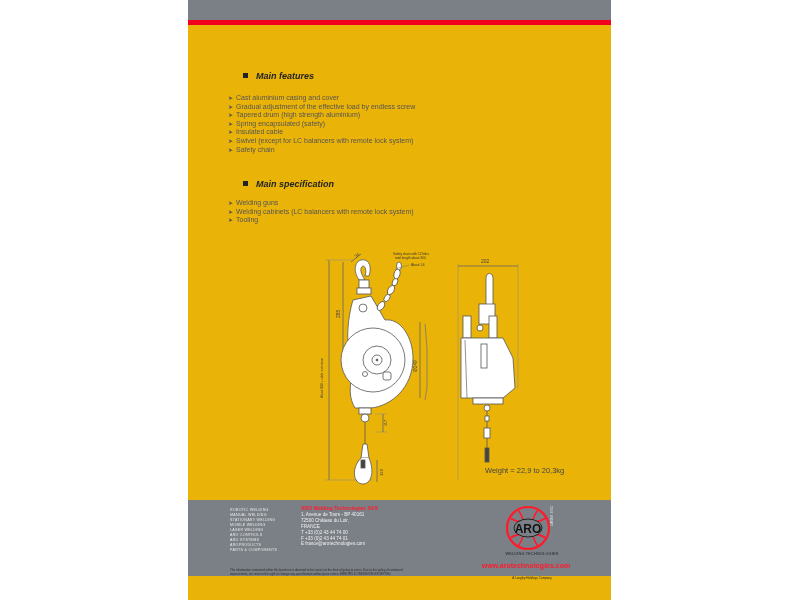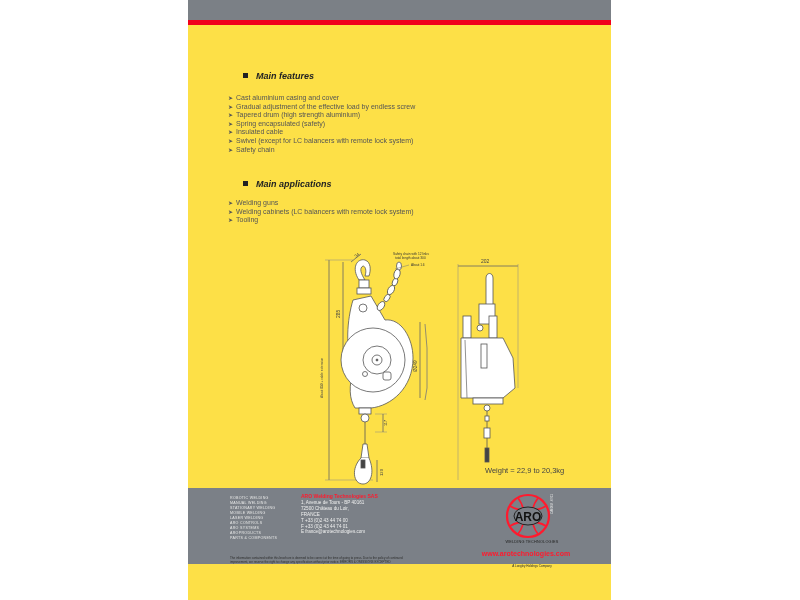--- a/index.html
+++ b/index.html
@@ -1,21 +1,21 @@
 <!DOCTYPE html>
 <html><head>
 <meta charset="utf-8">
 <style>
   html, body { margin: 0; padding: 0; }
   body {
     width: 800px; height: 600px; background: #ffffff; position: relative; overflow: hidden;
     font-family: "Liberation Sans", sans-serif;
   }
   .page {
-    position: absolute; left: 188px; top: 0; width: 423px; height: 600px; background: #fde047;
+    position: absolute; left: 188px; top: 0; width: 423px; height: 600px; background: #eab308;
   }
   .top-band { position: absolute; left: 0; top: 0; width: 423px; height: 20px; background: #7b8086; }
   .top-red { position: absolute; left: 0; top: 20px; width: 423px; height: 5px; background: #f0001c; }
 
   .section-title {
     position: absolute; left: 55px; font-size: 9px; font-weight: bold; font-style: italic; color: #222;
   }
   .section-title .sq {
     display: inline-block; width: 5px; height: 5px; background: #222; margin-right: 8px; vertical-align: 1px;
   }
@@ -25,21 +25,21 @@
   }
   .feature-list li { white-space: nowrap; }
   .feature-list li .arrow { display: inline-block; width: 8px; color: #555; font-size: 6px; }
 
   .drawing { position: absolute; left: 125px; top: 248px; width: 280px; height: 252px; }
   .weight-text {
     position: absolute; left: 297px; top: 466px; font-size: 7.5px; color: #444; white-space: nowrap;
   }
 
   .footer {
-    position: absolute; left: 0; top: 488px; width: 423px; height: 76px; background: #7b8087;
+    position: absolute; left: 0; top: 500px; width: 423px; height: 76px; background: #7b8087;
   }
   .divisions {
     position: absolute; left: 42px; top: 8px; margin: 0; padding: 0; list-style: none;
     font-size: 3.6px; line-height: 5px; color: #e8e8e8; letter-spacing: 0.3px; text-transform: uppercase;
   }
   .company {
     position: absolute; left: 113px; top: 6px; font-size: 4.6px; line-height: 5.9px; color: #f0f0f0;
   }
   .company .name { color: #ff1a2e; font-weight: bold; font-size: 5px; }
   .logo { position: absolute; left: 310px; top: 4px; width: 60px; height: 52px; }
@@ -77,21 +77,21 @@
     <li><span class="arrow">➤</span><span>Cast aluminium casing and cover</span></li>
     <li><span class="arrow">➤</span><span>Gradual adjustment of the effective load by endless screw</span></li>
     <li><span class="arrow">➤</span><span>Tapered drum (high strength aluminium)</span></li>
     <li><span class="arrow">➤</span><span>Spring encapsulated (safety)</span></li>
     <li><span class="arrow">➤</span><span>Insulated cable</span></li>
     <li><span class="arrow">➤</span><span>Swivel (except for LC balancers with remote lock system)</span></li>
     <li><span class="arrow">➤</span><span>Safety chain</span></li>
   </ul>
 
   <div class="section-title" style="top:179px;">
-    <span class="sq"></span><span>Main applications</span>
+    <span class="sq"></span><span>Main specification</span>
   </div>
   <ul class="feature-list" style="top:199px;">
     <li><span class="arrow">➤</span><span>Welding guns</span></li>
     <li><span class="arrow">➤</span><span>Welding cabinets (LC balancers with remote lock system)</span></li>
     <li><span class="arrow">➤</span><span>Tooling</span></li>
   </ul>
 
   <svg class="drawing" viewBox="0 0 280 252" fill="none" stroke="#555" stroke-width="0.8" font-family="Liberation Sans, sans-serif">
 
     <line x1="16" y1="12" x2="16" y2="232" stroke="#666"></line>

